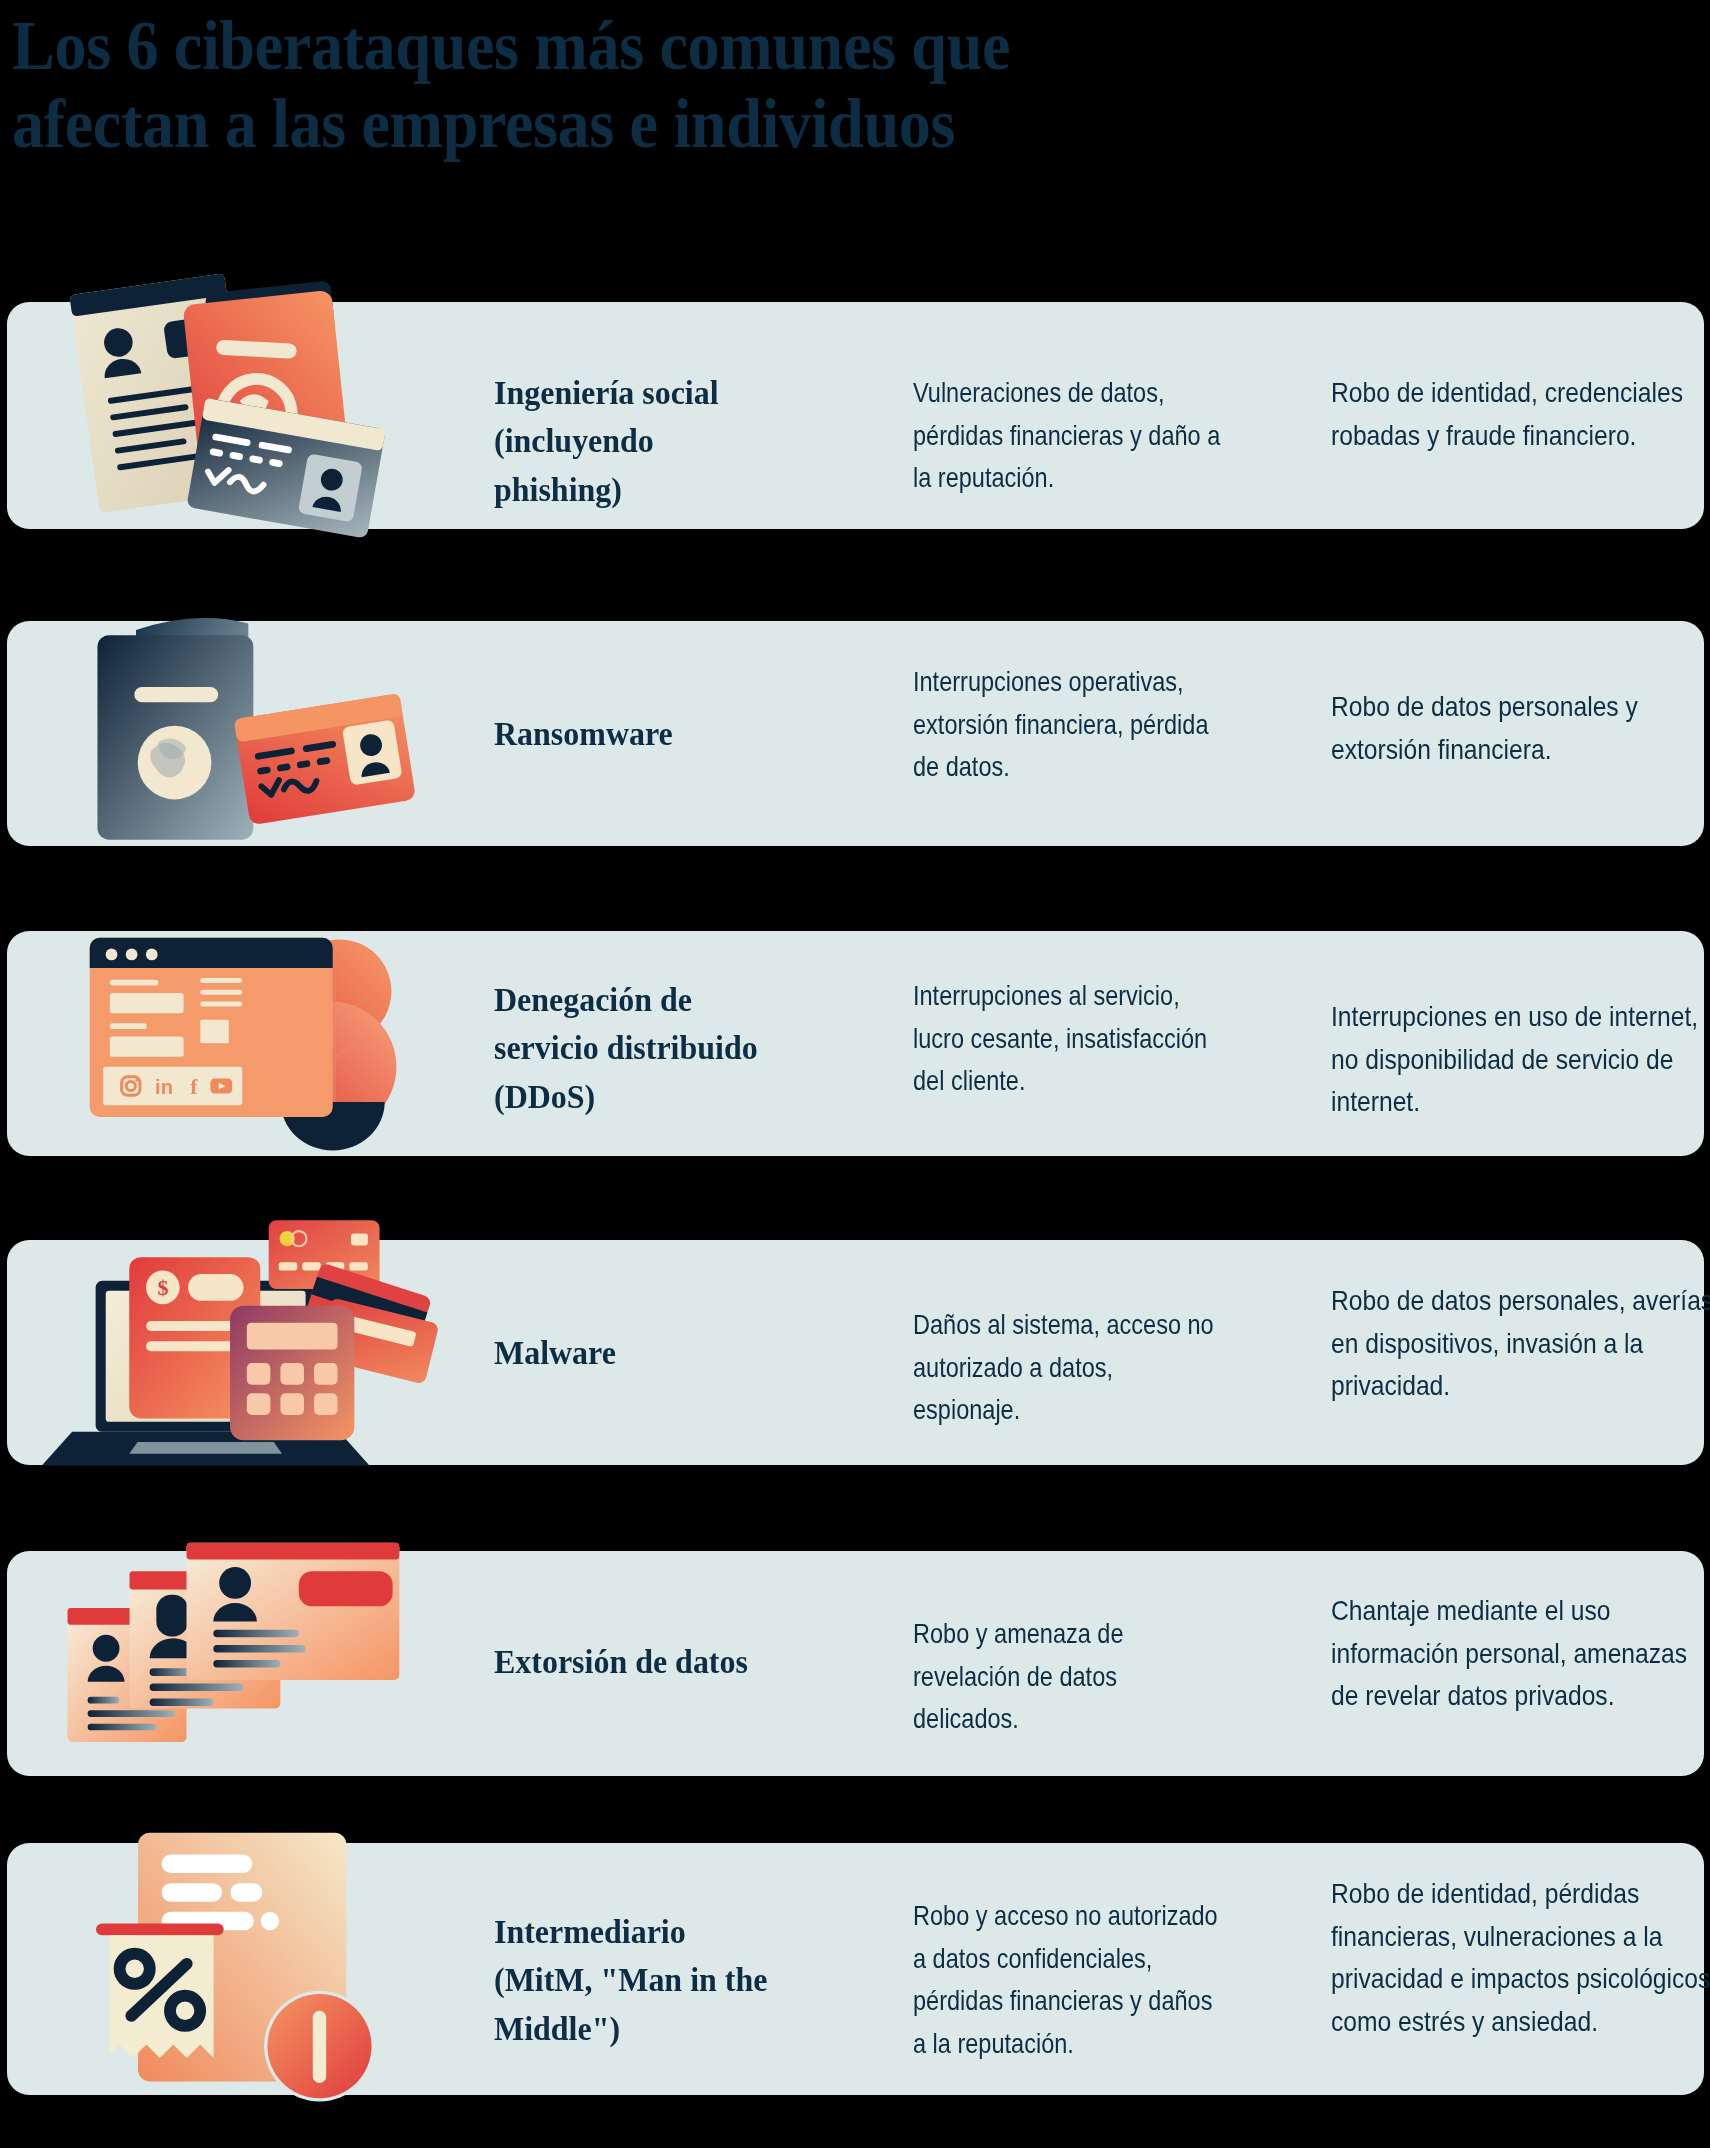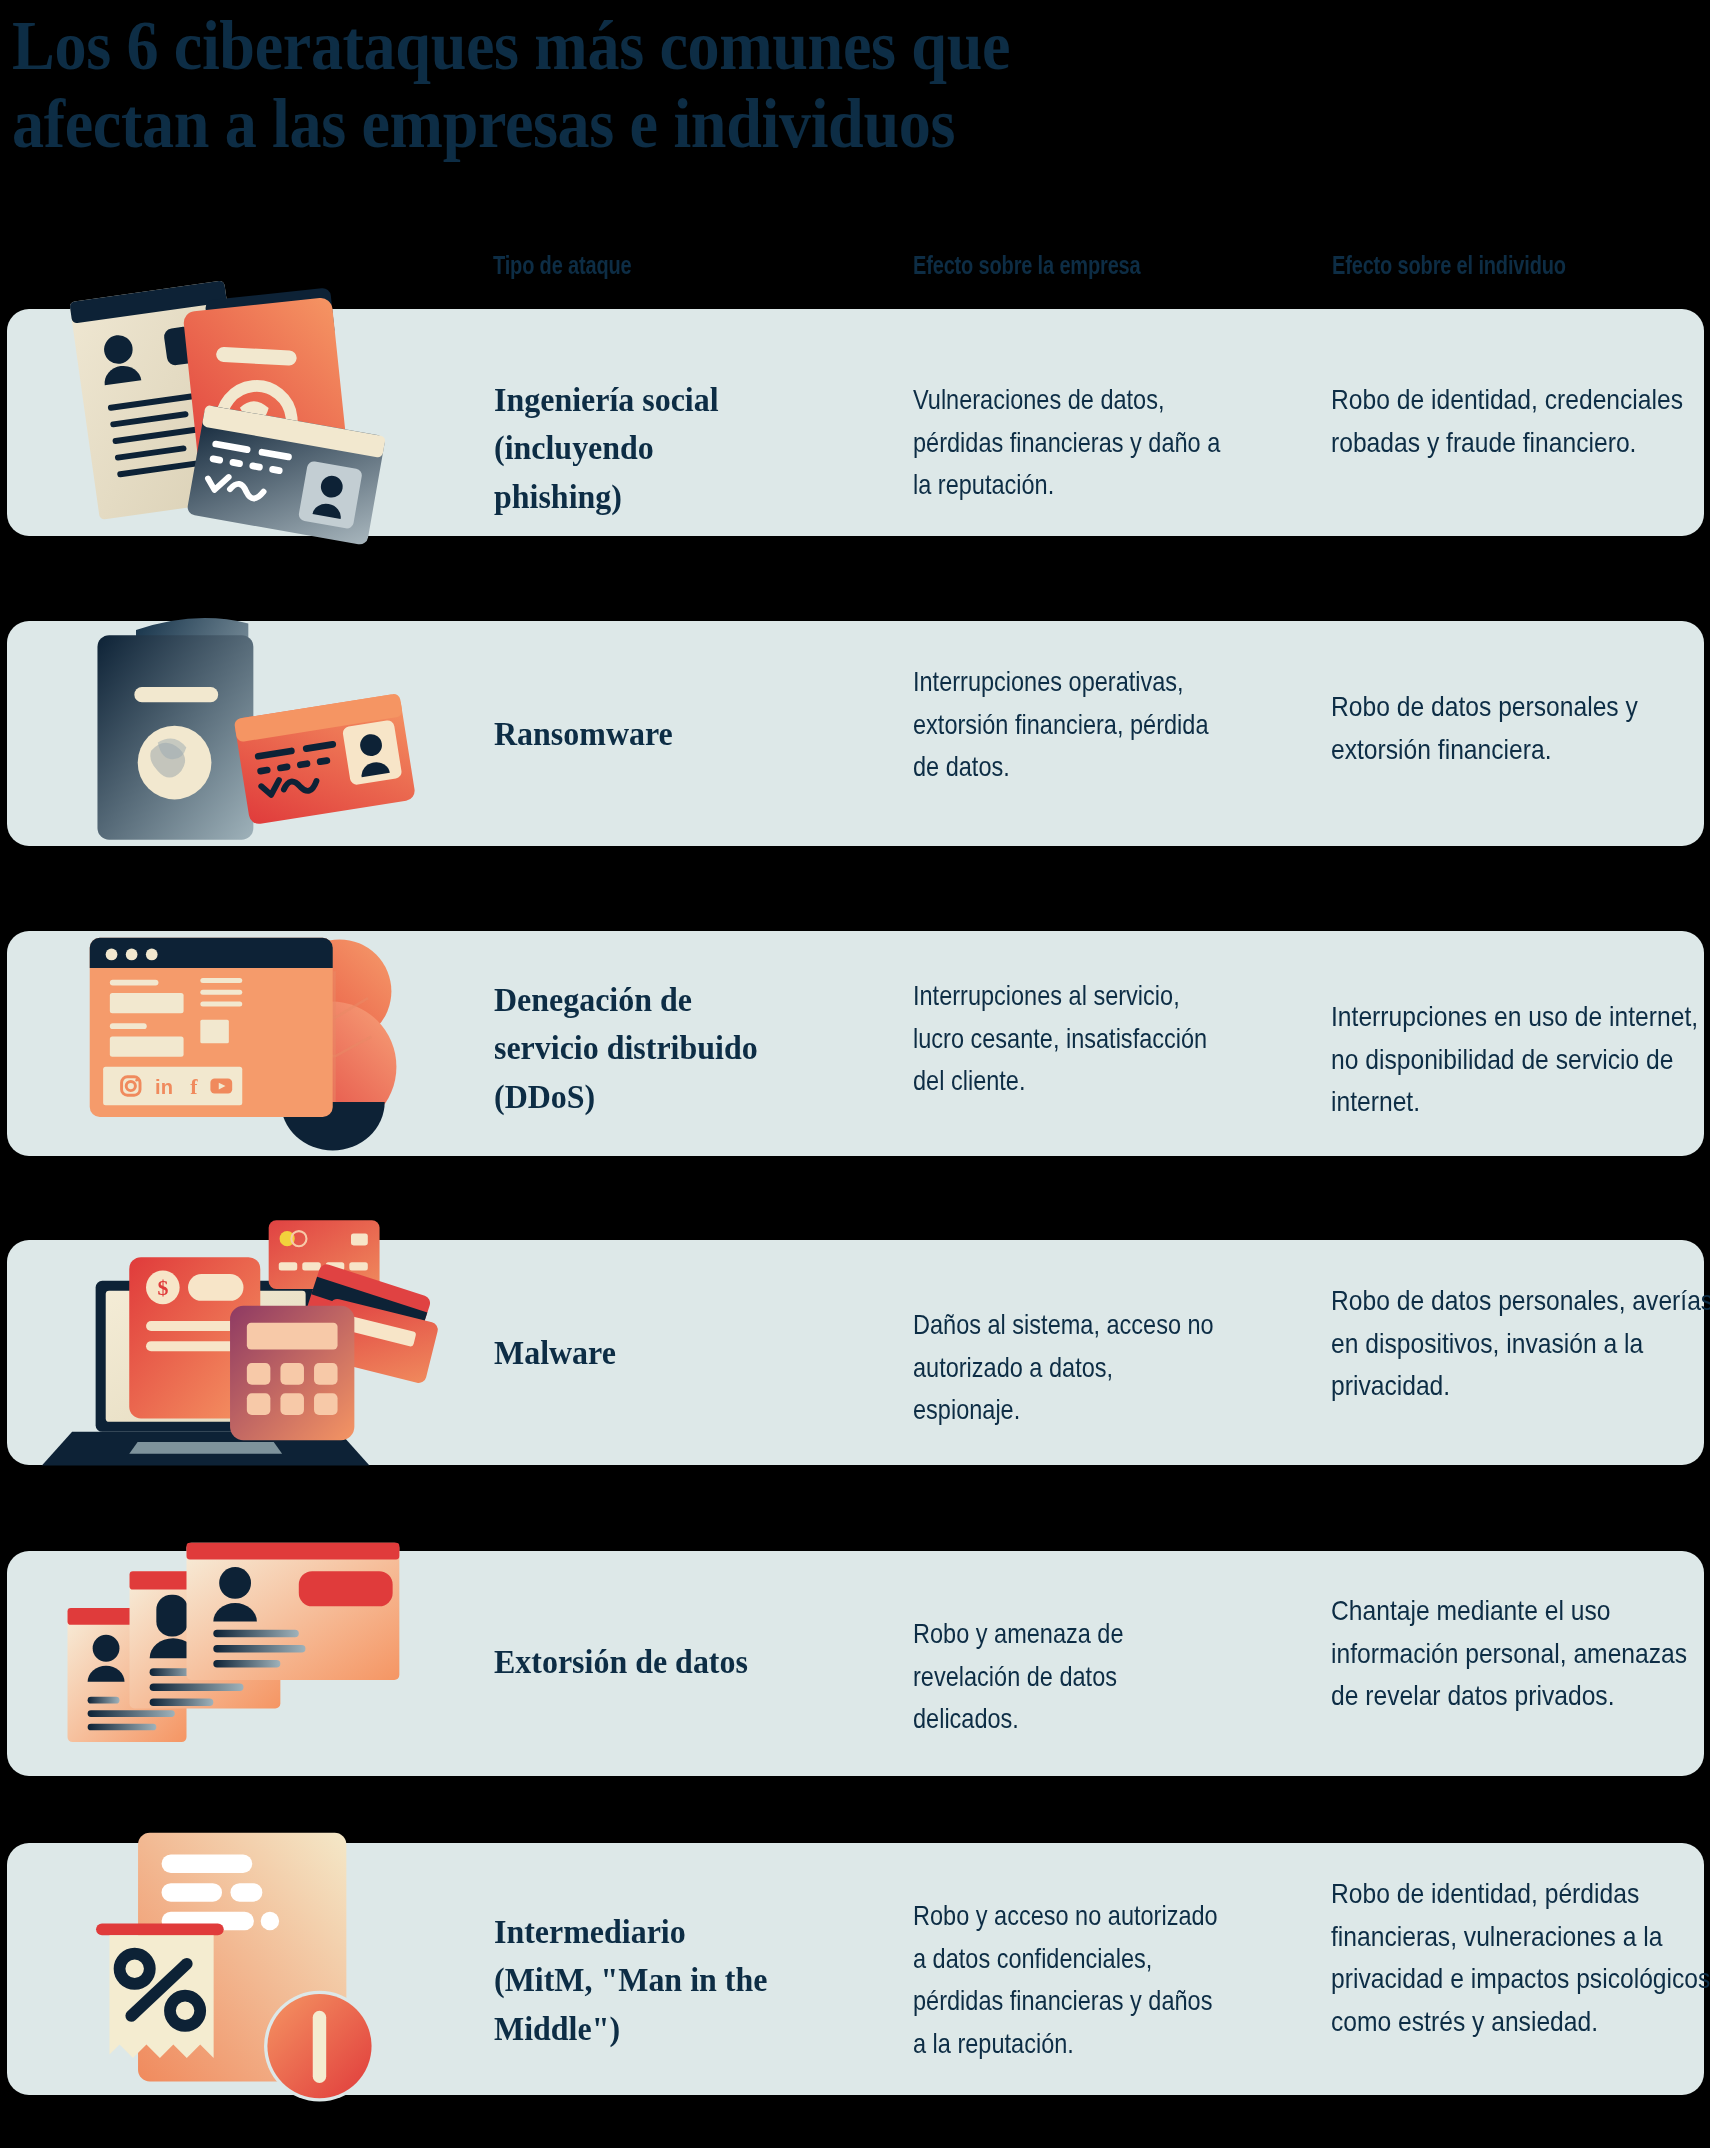--- a/index.html
+++ b/index.html
@@ -118,27 +118,22 @@
   .illo svg { display: block; overflow: visible; }
 </style>
 </head>
 <body>
 
 <div class="page">
 
   <div class="title">Los 6 ciberataques más comunes que
 afectan a las empresas e individuos</div>
 
-  <div class="col-headers">
-    <div class="col-head h0">Tipo de ataque</div>
-    <div class="col-head h1">Efecto sobre la empresa</div>
-    <div class="col-head h2">Efecto sobre el individuo</div>
-  </div>
-
-  <div class="row" style="top:309px;height:227px;">
+
+  <div class="row" style="top:302px;height:227px;">
     <div class="row-inner">
       <div class="illo" style="top:-30px;left:59px;">
         <svg width="361" height="277" viewBox="0 0 430 330">
           <defs>
             <linearGradient id="g1doc" x1="0" y1="0" x2="1" y2="1">
               <stop offset="0" stop-color="#efe7d2"></stop>
                 <stop offset="1" stop-color="#d9cfb4"></stop>
             </linearGradient>
             <linearGradient id="g1pass" x1="0" y1="1" x2="1" y2="0">
               <stop offset="0" stop-color="#e03b3b"></stop>

